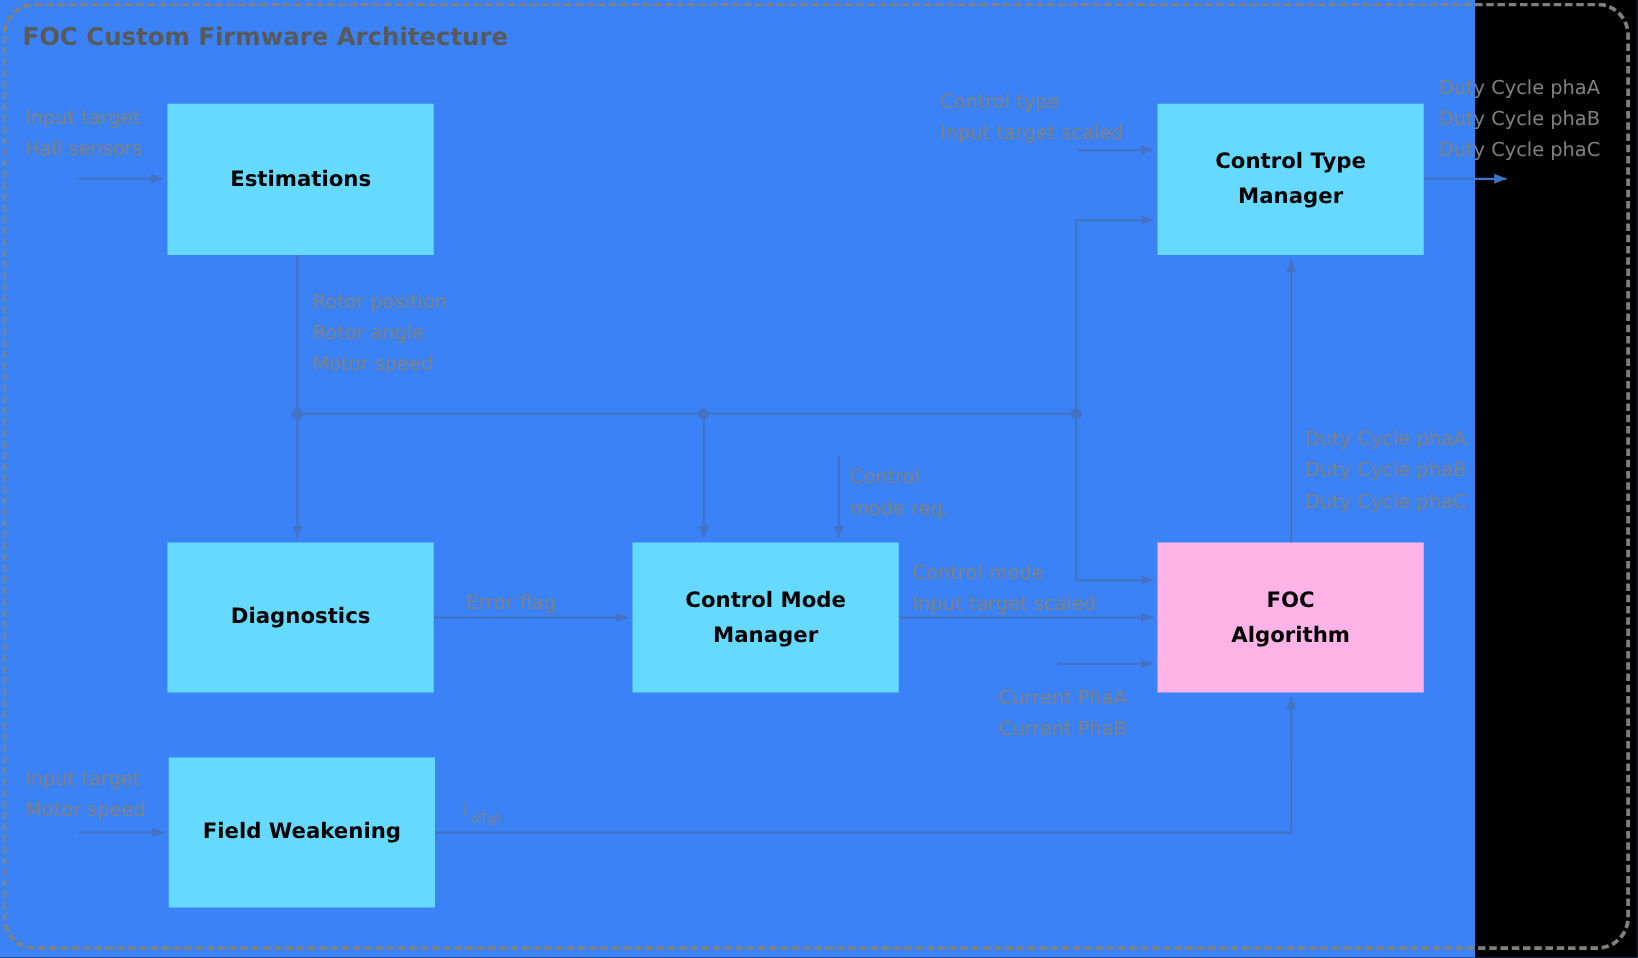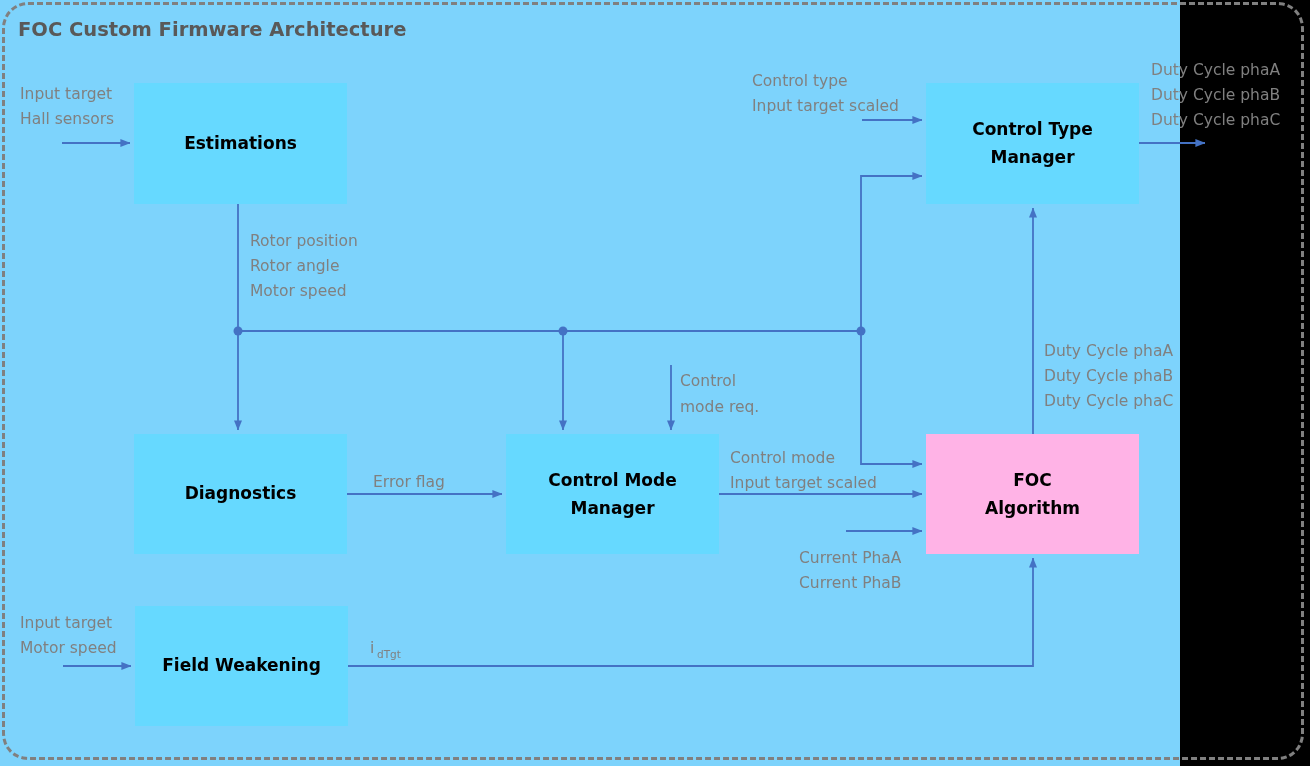--- a/index.html
+++ b/index.html
@@ -10,21 +10,21 @@
   body {
     width: 1310px;
     height: 766px;
     overflow: hidden;
     font-family: "DejaVu Sans", sans-serif;
   }
   #canvas {
     position: relative;
     width: 1180px;
     height: 766px;
-    background: #7dd3fc;
+    background: #3b82f6;
   }
   
   #frame {
     position: absolute;
     left: 2px;
     top: 2px;
     width: 1302px;
     height: 758px;
     border: 3px dashed #808080;
     border-radius: 26px;

